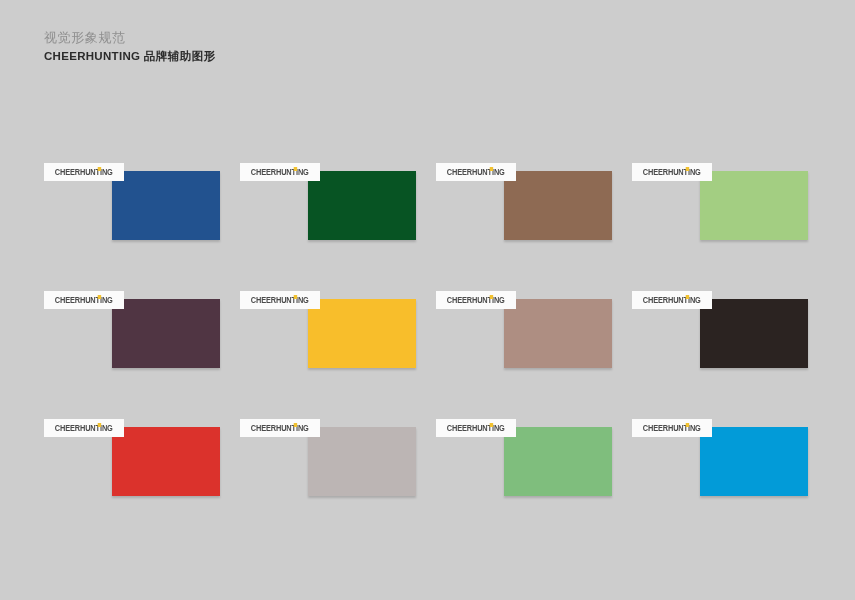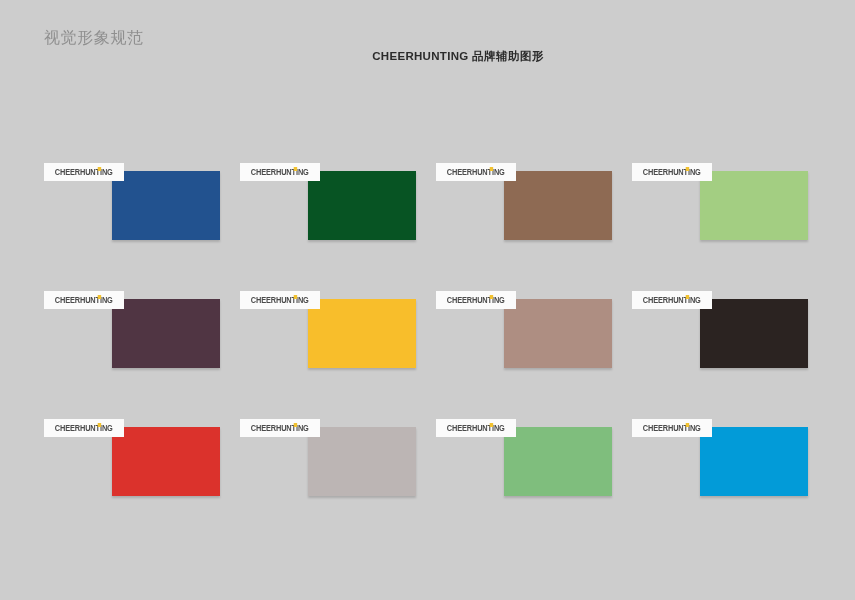--- a/index.html
+++ b/index.html
@@ -22,36 +22,35 @@
   }
 
   
   #header {
     position: absolute;
     left: 44px;
     top: 30px;
     width: 500px;
   }
   #header .kicker {
-    font-size: 16px;
+    font-size: 13px;
     line-height: 15px;
     color: #8f8f8f;
     letter-spacing: 0.6px;
     font-weight: 400;
     white-space: nowrap;
   }
   #header .title {
     margin-top: 4px;
     font-size: 11.5px;
     line-height: 15px;
     color: #2b2b2b;
     font-weight: bold;
     letter-spacing: 0.3px;
     white-space: nowrap;
-    text-align: right;
   }
   #header .title .cn {
     letter-spacing: 0.5px;
   }
 
   
   #grid {
     position: absolute;
     left: 44px;
     top: 163px;

